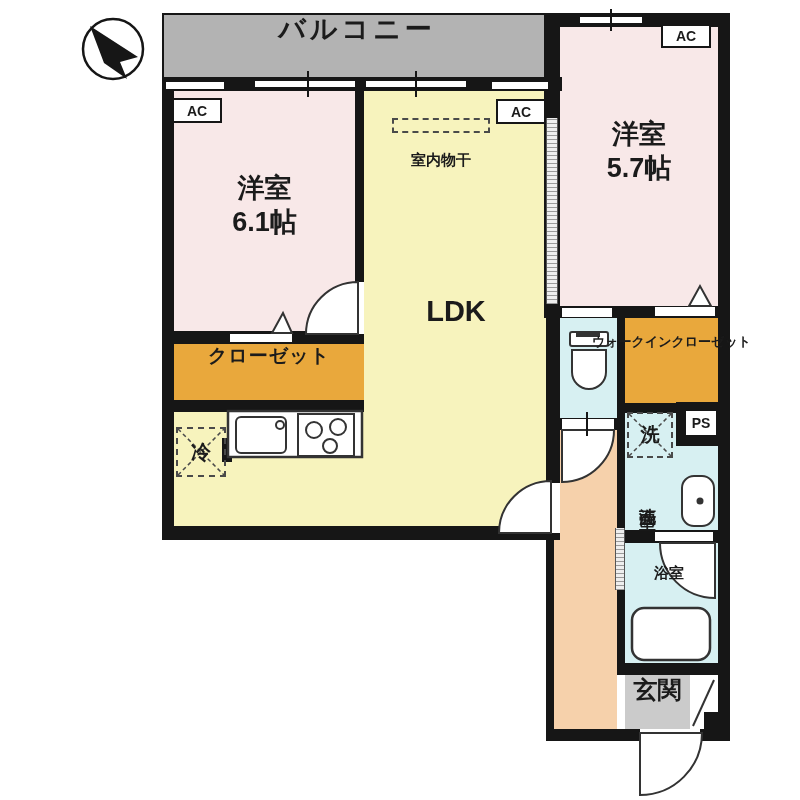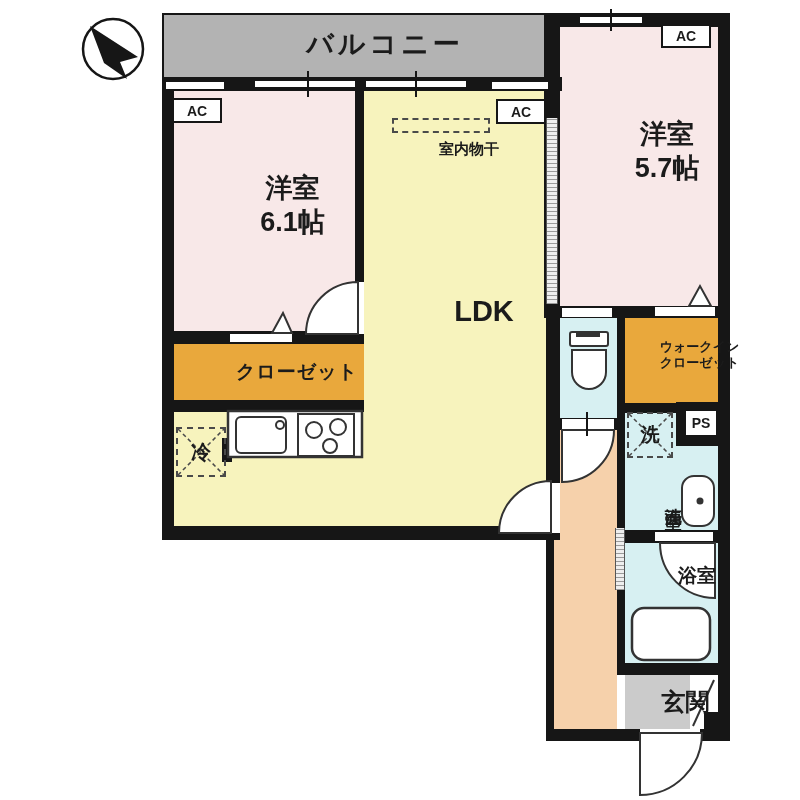--- a/index.html
+++ b/index.html
@@ -4,22 +4,22 @@
 <style>
   html,body{margin:0;padding:0;background:#fff;}
   .canvas{position:relative;width:800px;height:800px;background:#fff;
           font-family:"Liberation Sans","DejaVu Sans",sans-serif;color:#1b1b1b;overflow:hidden;}
   .abs{position:absolute;box-sizing:border-box;}
   .wall{background:#161616;}
   .gap{background:#ffffff;}
   .window{background:#ffffff;border-top:2px solid #161616;border-bottom:2px solid #161616;}
   .hatch{background:repeating-linear-gradient(0deg,#9a9a9a 0 1px,#eeeeee 1px 4px);border-left:1px solid #555;border-right:1px solid #555;}
   .room{position:absolute;}
-  .label{position:absolute;display:flex;align-items:center;justify-content:center;
-         text-align:center;font-weight:700;line-height:1.25;white-space:pre;padding-left:28px;}
+  .label{position:absolute;display:flex;justify-content:center;
+         text-align:center;font-weight:700;line-height:1.25;white-space:pre;}
   .tagbox{position:absolute;background:#fff;border:2px solid #161616;display:flex;
           align-items:center;justify-content:center;font-weight:700;font-size:14px;box-sizing:border-box;}
   .dashed{position:absolute;border:2px dashed #4a4a4a;box-sizing:border-box;display:flex;
           align-items:center;justify-content:center;font-weight:700;}
   .vtext{writing-mode:vertical-rl;letter-spacing:3px;}
   svg{position:absolute;left:0;top:0;}
 </style>
 </head>
 <body>
 
@@ -154,22 +154,22 @@
     <span>6.1帖</span>
   </div>
   <div class="label" style="left:364px;top:268px;width:184px;height:86px;font-size:29px;flex-direction:column;">
     <span>LDK</span>
   </div>
   <div class="label" style="left:560px;top:112px;width:158px;height:80px;font-size:27px;flex-direction:column;">
     <span>洋室</span>
     <span>5.7帖</span>
   </div>
   <div class="label" style="left:174px;top:344px;width:190px;height:56px;font-size:19px;letter-spacing:1px;"><span>クローゼット</span></div>
-  <div class="label" style="left:625px;top:334px;width:93px;height:42px;font-size:13px;flex-direction:column;">
+  <div class="label" style="left:625px;top:334px;width:93px;height:42px;font-size:13px;flex-direction:row;">
     <span>ウォークイン</span>
     <span>クローゼット</span>
   </div>
-  <div class="label" style="left:374px;top:139px;width:134px;height:20px;font-size:15px;"><span>室内物干</span></div>
+  <div class="label" style="left:374px;top:151px;width:134px;height:20px;font-size:15px;"><span>室内物干</span></div>
   <div class="label vtext" style="left:632px;top:458px;width:26px;height:80px;font-size:17px;"><span>洗面室</span></div>
-  <div class="label" style="left:636px;top:564px;width:66px;height:24px;font-size:19px;"><span>浴室</span></div>
+  <div class="label" style="left:636px;top:564px;width:66px;height:24px;font-size:15px;"><span>浴室</span></div>
   <div class="label" style="left:625px;top:675px;width:65px;height:54px;font-size:24px;"><span>玄関</span></div>
 
 </div>
 
 </body></html>

